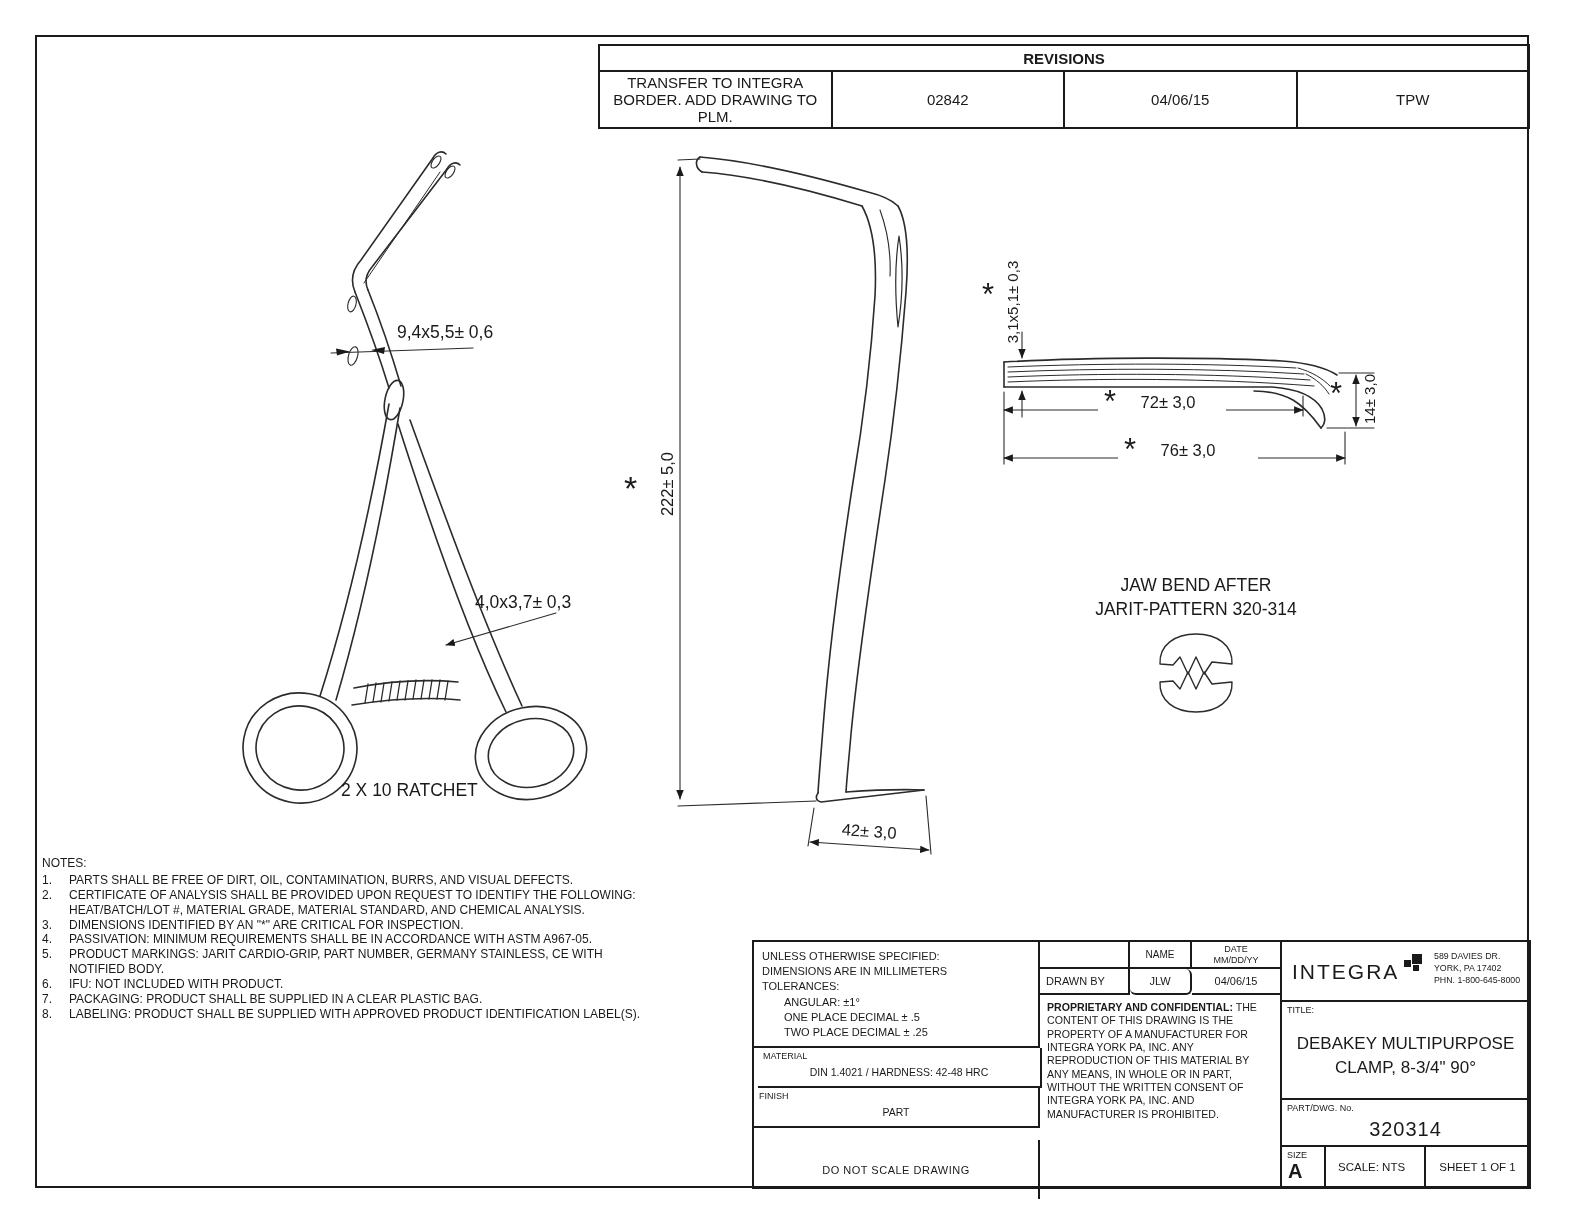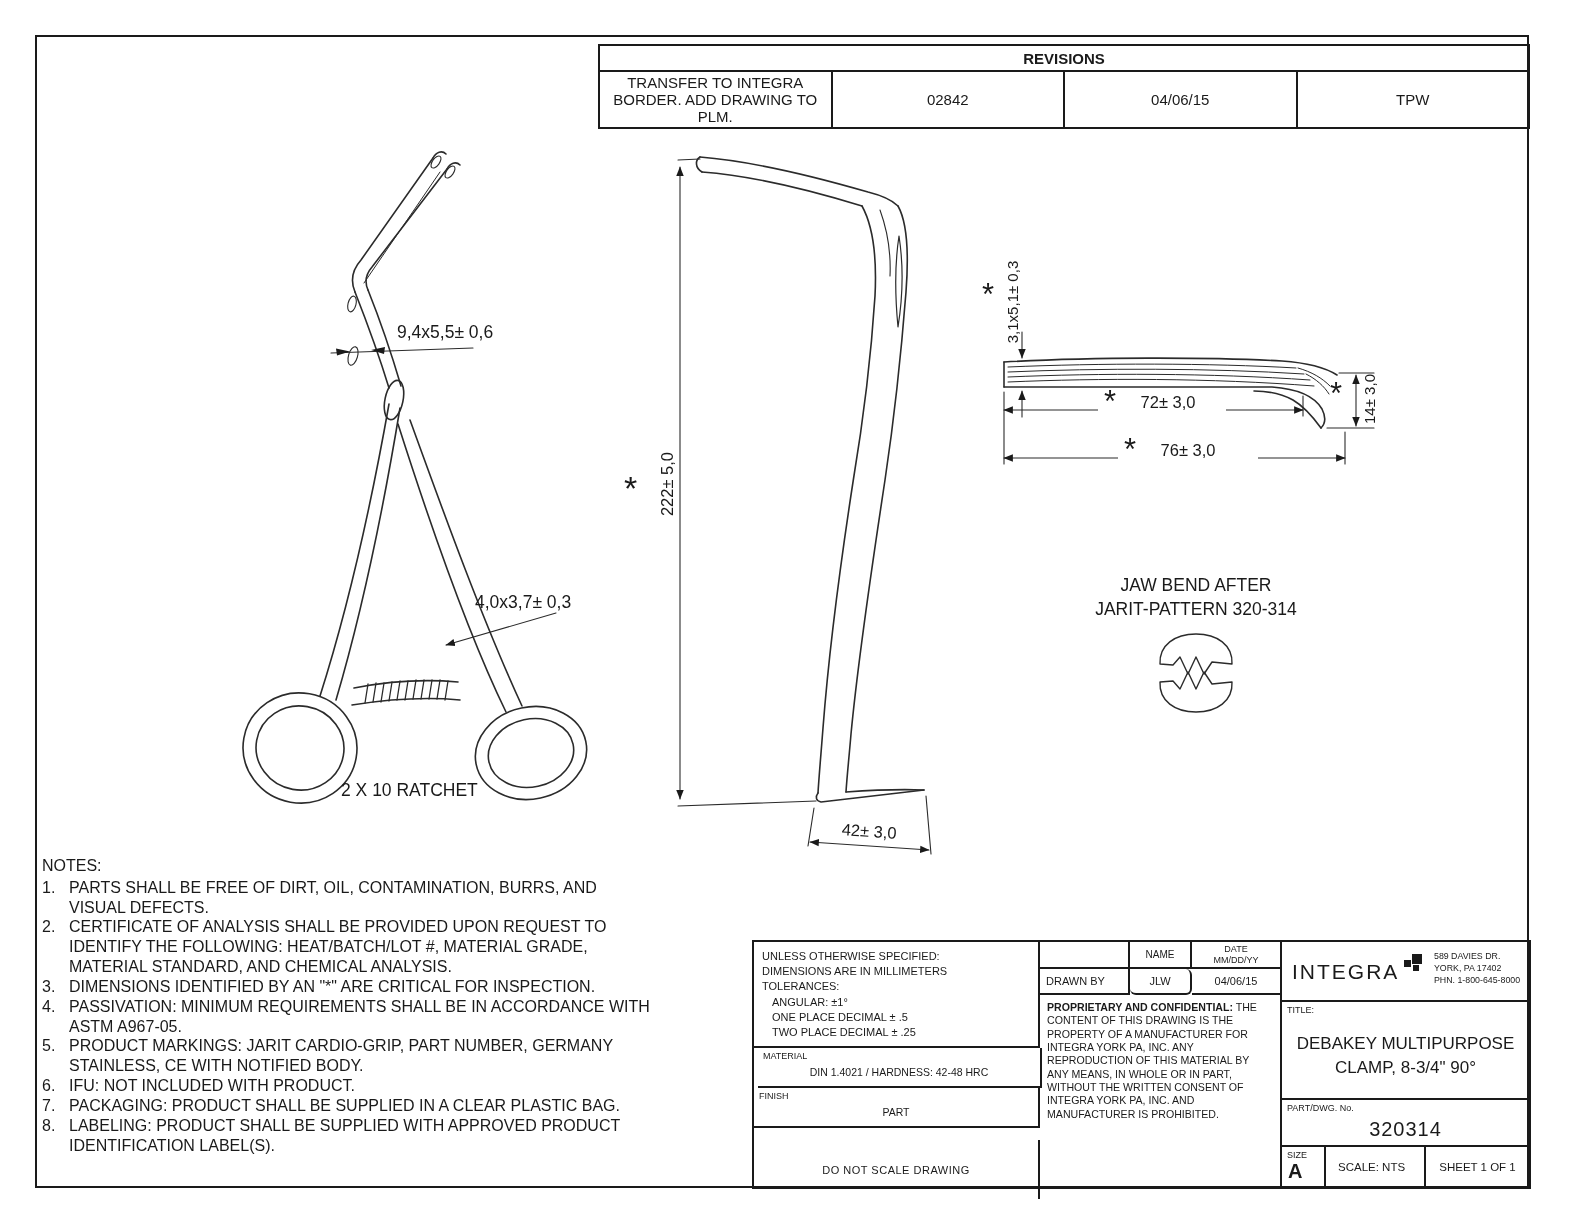--- a/index.html
+++ b/index.html
@@ -21,34 +21,34 @@
     position:absolute; left:598px; top:44px; width:932px;
     border-collapse:collapse; table-layout:fixed; font-size:15px;
   }
   .revisions td { border:2px solid #1a1a1a; text-align:center; padding:2px 4px; }
   .rev-title td { font-weight:bold; height:20px; }
   .rev-head td  { height:28px; }
   .rev-row td   { height:30px; }
   .c-eco  { width:120px; } .c-date { width:97px; } .c-appvd { width:77px; }
 
   
-  .notes { position:absolute; left:42px; top:856px; width:614px; font-size:16px; line-height:1.24; }
+  .notes { position:absolute; left:42px; top:856px; width:614px; font-size:12px; line-height:1.24; }
   .notes-title { margin-bottom:2px; }
   .note { display:flex; }
   .note-n { flex:none; width:27px; }
   .note-t { flex:1; }
 
   
   .tb { position:absolute; left:752px; top:940px; width:779px; height:249px;
         border:2px solid #1a1a1a; box-sizing:border-box; font-size:11px; }
   .tb .cell { position:absolute; box-sizing:border-box; border-color:#1a1a1a; border-style:solid; border-width:0; }
   .br { border-right-width:2px !important; } .bb { border-bottom-width:2px !important; }
 
   .tol   { left:0;   top:0;   width:286px; height:106px; padding:7px 8px; line-height:1.38; }
-  .tol .ind { margin-left:10px; }
+  .tol .ind { margin-left:22px; }
   .mat   { left:4px;   top:106px; width:284px; height:40px; }
   .fin   { left:0;   top:146px; width:286px; height:40px; }
   .dns   { left:0;   top:186px; width:286px; height:59px; display:flex; align-items:center; justify-content:center; letter-spacing:.5px;margin-top:12px; }
   .cell-label { position:absolute; left:5px; top:3px; font-size:9px; }
   .cell-value { position:absolute; left:0; right:0; top:18px; text-align:center; font-size:10.5px; }
 
   .hblank { left:286px; top:0; width:90px; height:27px; }
   .hname  { left:376px; top:0; width:62px; height:27px; display:flex; align-items:center; justify-content:center; font-size:10px; }
   .hdate  { left:438px; top:0; width:90px; height:27px; text-align:center; font-size:9px; line-height:1.2; padding-top:2px; }
   .dbl    { left:286px; top:27px; width:90px; height:26px; display:flex; align-items:center; padding-left:6px; }

